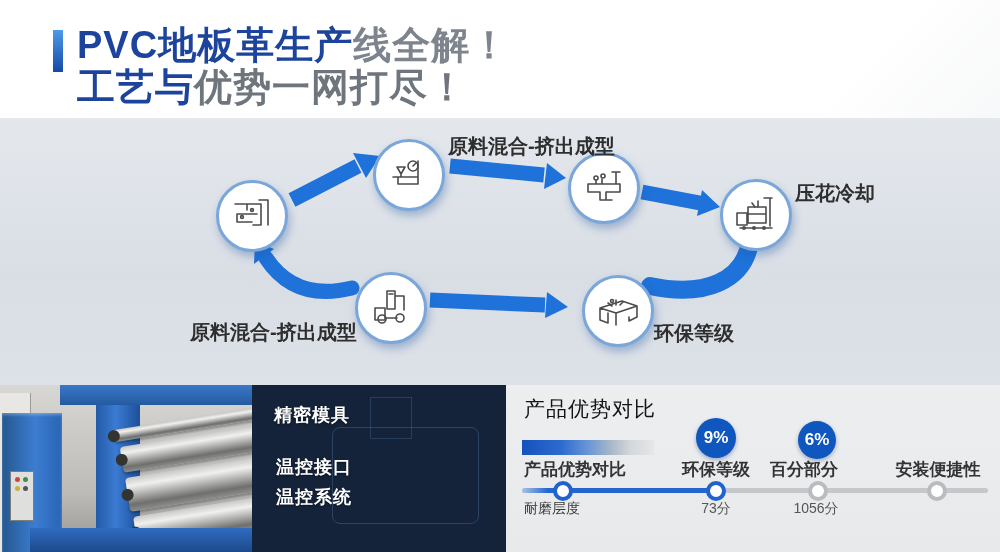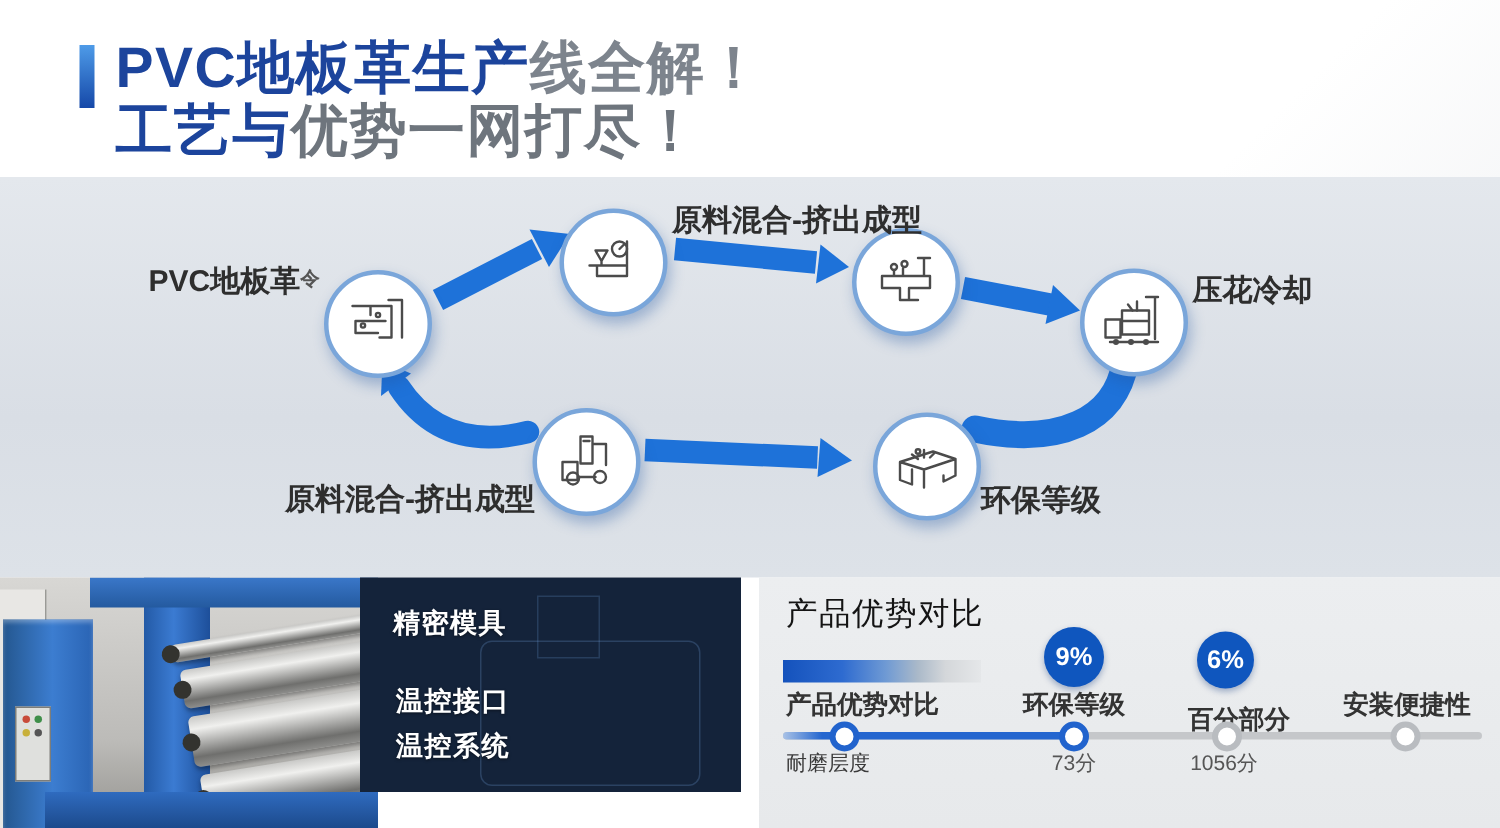--- a/index.html
+++ b/index.html
@@ -35,41 +35,41 @@
   .ph-panel{position:absolute;left:8px;top:58px;width:22px;height:48px;background:#dfe0dd;border:1px solid #7d7d79;}
   .ph-dot{position:absolute;width:5px;height:5px;border-radius:50%;}
   .ph-col{position:absolute;left:96px;top:0;width:44px;height:167px;background:linear-gradient(90deg,#235aa6,#3b7bd2 45%,#1d4f9a);}
   .ph-beam{position:absolute;left:60px;top:0;width:192px;height:20px;background:linear-gradient(180deg,#3a77c9,#245a9f);}
   .roll{position:absolute;right:-8px;transform:rotate(-9deg);transform-origin:right center;border-radius:4px;
         background:linear-gradient(180deg,#c9c9c7,#f0f0ee 25%,#9e9e9c 60%,#6f6f6d 80%,#8e8e8c);box-shadow:0 2px 3px rgba(0,0,0,.35);}
   .cap{position:absolute;left:-6px;top:50%;width:12px;height:12px;margin-top:-6px;border-radius:50%;background:#33332f;}
   .ph-base{position:absolute;left:30px;bottom:0;width:222px;height:24px;background:linear-gradient(180deg,#2f6bbf,#1c4a8c);}
 
   
-  .panel{position:absolute;left:240px;top:0;width:254px;height:143px;background:
+  .panel{position:absolute;left:252px;top:0;width:254px;height:167px;background:
          repeating-linear-gradient(0deg,transparent 0 15px,rgba(90,140,200,.10) 15px 16px),
          repeating-linear-gradient(90deg,transparent 0 15px,rgba(90,140,200,.10) 15px 16px),
          linear-gradient(120deg,#16263e,#0f1c30 70%,#152档540);
          background-color:#14233a;}
   .chip{position:absolute;left:80px;top:42px;width:145px;height:95px;border:1px solid rgba(110,160,220,.25);border-radius:8px;}
   .chip2{position:absolute;left:118px;top:12px;width:40px;height:40px;border:1px solid rgba(110,160,220,.22);}
   .feat{position:absolute;color:#fff;font-weight:800;font-size:18px;letter-spacing:1px;text-shadow:0 1px 2px rgba(0,0,0,.5);}
   .feat1{left:22px;top:18px;} .feat2{left:24px;top:70px;} .feat3{left:24px;top:100px;text-align:center;}
 
   
   .cmp{position:absolute;left:506px;top:0;width:494px;height:167px;background:linear-gradient(180deg,#eceef0,#e7e9eb);}
   .cmp-title{position:absolute;left:18px;top:10px;font-size:21px;font-weight:400;color:#141414;letter-spacing:1px;}
   .grad-bar{position:absolute;left:16px;top:55px;width:132px;height:15px;
             background:linear-gradient(90deg,#1452bc 0%,#2e6bd0 30%,#6f9ad4 52%,#aab9c9 68%,#d4d7da 82%,#e5e7e9 100%);}
   .badge{position:absolute;width:40px;height:40px;border-radius:50%;background:#0f56be;color:#fff;
          font-size:17px;font-weight:800;display:flex;align-items:center;justify-content:center;box-shadow:0 2px 4px rgba(10,50,120,.35);}
   .badge.b9{left:190px;top:33px;} .badge.b6{left:292px;top:36px;width:38px;height:38px;}
   .cmp-lab{position:absolute;top:73px;font-size:17px;font-weight:600;color:#333;white-space:nowrap;}
   .cmp-lab.c1{left:18px;} .cmp-lab.c2{left:210px;transform:translateX(-50%);}
-  .cmp-lab.c3{left:320px;transform:translateX(-50%);margin-top:10px;} .cmp-lab.c4{left:432px;transform:translateX(-50%);}
+  .cmp-lab.c3{left:298px;transform:translateX(-50%);} .cmp-lab.c4{left:432px;transform:translateX(-50%);}
   .tline{position:absolute;left:16px;top:103px;width:466px;height:5px;border-radius:3px;background:#c5c7ca;}
   .tline-blue{position:absolute;left:0;top:0;width:194px;height:5px;border-radius:3px;
               background:linear-gradient(90deg,#a9c2e6 0,#2466cf 26px,#2466cf 100%);}
   .mark{position:absolute;top:96px;width:12px;height:12px;border-radius:50%;background:#fff;border:4px solid #2163cd;}
   .mark.gray{border-color:#b9bcc0;}
   .mark.m1{left:47px;} .mark.m2{left:200px;} .mark.m3{left:302px;} .mark.m4{left:421px;}
   .cmp-sub{position:absolute;top:115px;font-size:14px;color:#555;white-space:nowrap;}
   .cmp-sub.s1{left:18px;color:#3a3a3a;} .cmp-sub.s2{left:210px;transform:translateX(-50%);}
   .cmp-sub.s3{left:310px;transform:translateX(-50%);}
 </style>
@@ -155,21 +155,20 @@
       </svg>
     </div>
     <div class="node" style="left: 582px; top: 157px; border-color: rgb(122, 166, 218);">
       <svg width="44" height="40" viewBox="0 0 44 40">
         <path d="M4 17l22-7 15 5-21 7zM4 17v12l8 3V22M41 15v11l-8 4V26M20 22v12"></path>
         <path d="M12 12l4 3M20 9v5M27 11l-3 3"></path>
           <circle cx="16" cy="10" r="1.5"></circle>
       </svg>
     </div>
 
-    <div class="flabel" style="left:99px;top:56px;"><span>PVC地板革</span><span class="suffix">令</span></div>
     <div class="flabel" style="left:448px;top:15px;">原料混合-挤出成型</div>
     <div class="flabel" style="left:795px;top:62px;">压花冷却</div>
     <div class="flabel" style="left:190px;top:201px;">原料混合-挤出成型</div>
     <div class="flabel" style="left:654px;top:202px;">环保等级</div>
   </div>
 
   <div class="bottom">
 
     <div class="photo">
       <div class="ph-cab-w"></div>

